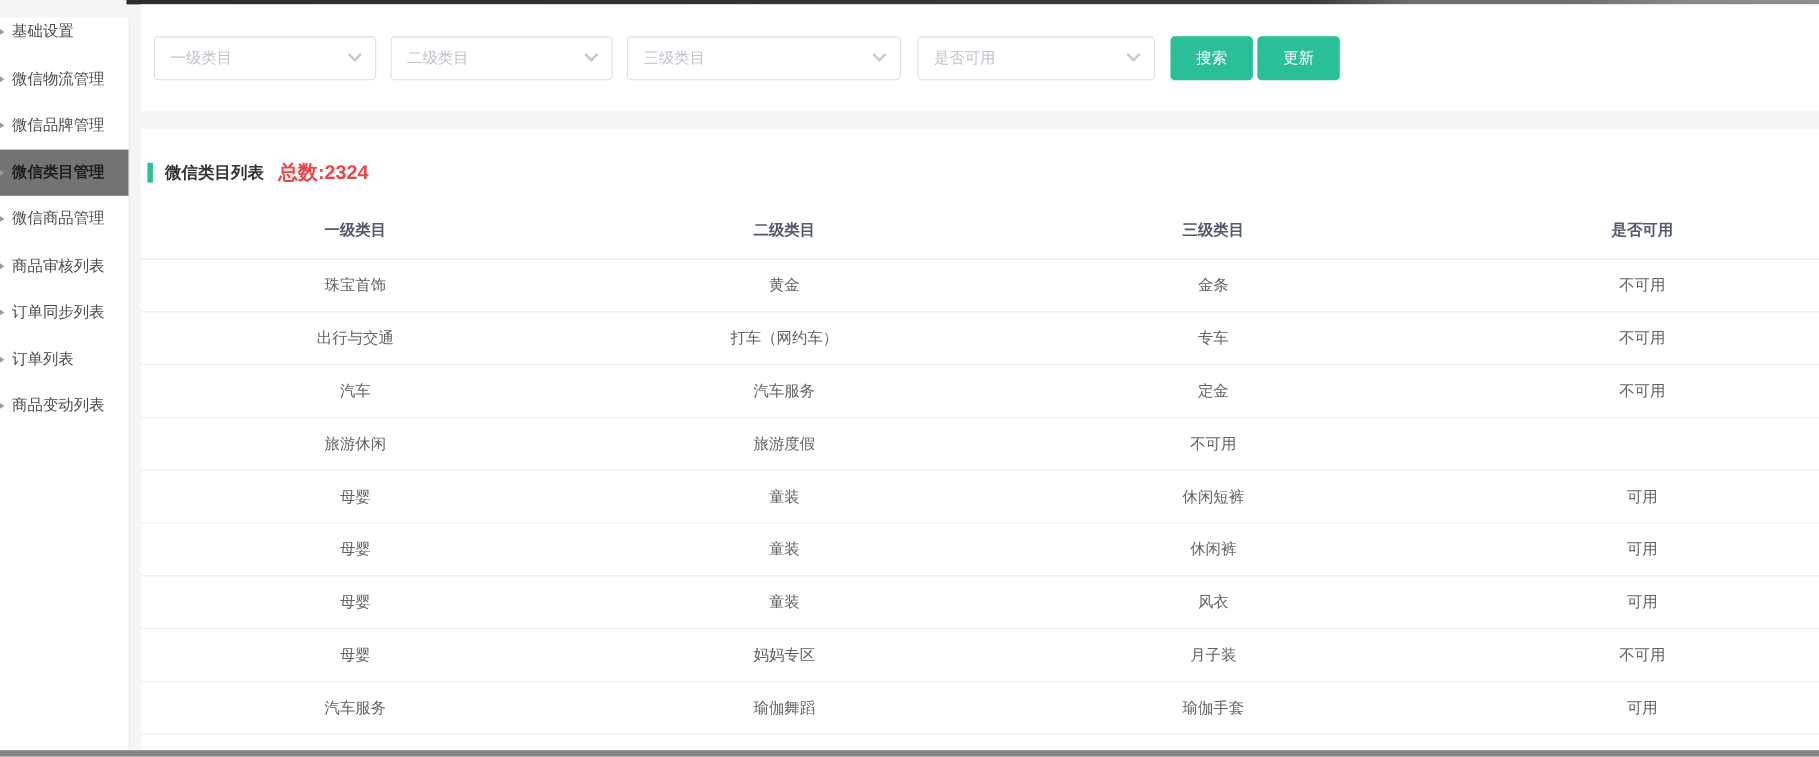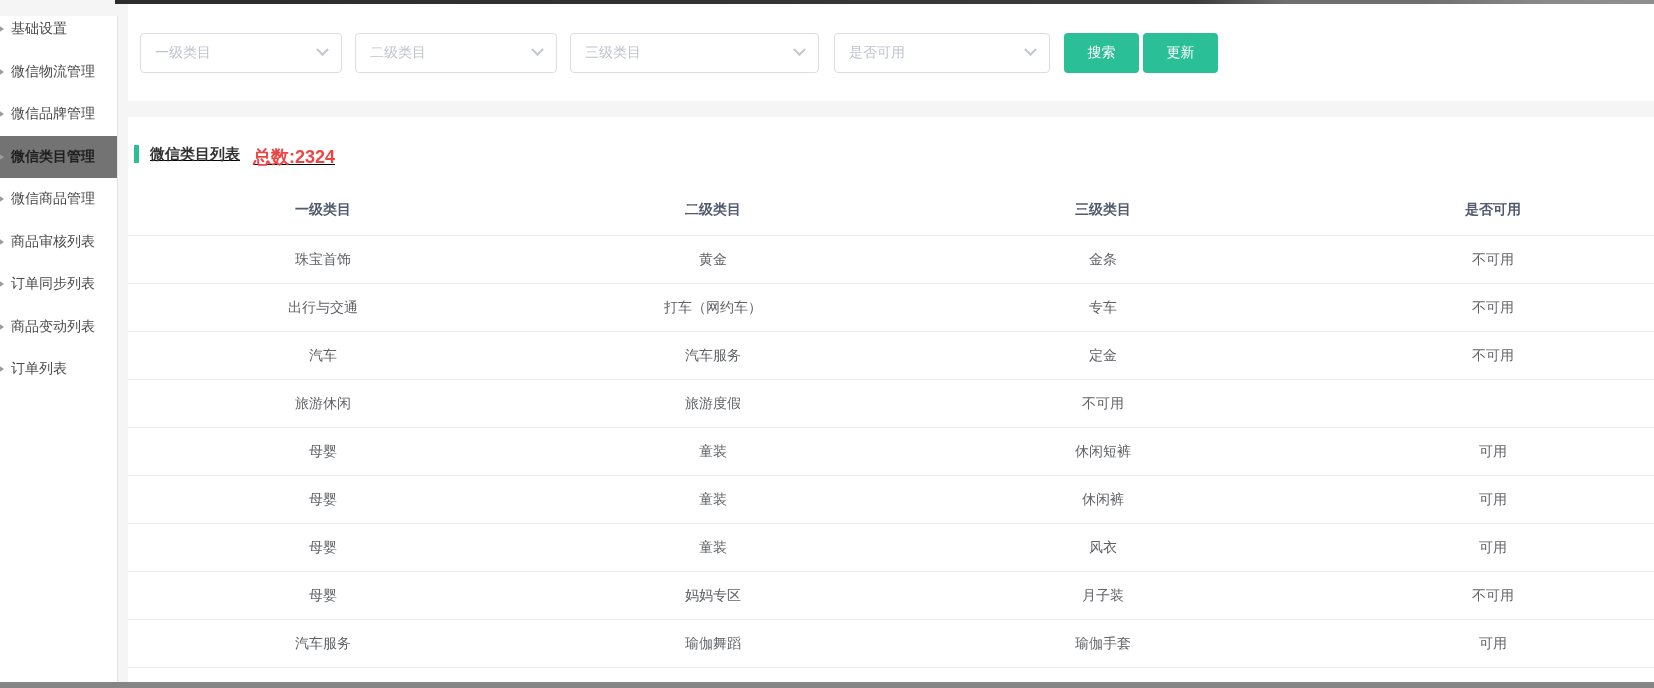--- a/index.html
+++ b/index.html
@@ -68,21 +68,21 @@
     background: #2abf96; color: #fff; font-size: 14px; cursor: pointer;
     font-family: inherit;
   }
   .btn + .btn { margin-left: 4px; }
 
   
   .table-card {
     position: absolute; left: 128px; right: 0; top: 117px; bottom: 6px;
     background: #fff; overflow: hidden;
   }
-  .card-head { display: flex; align-items: flex-start; padding: 28px 7px 0 6px; text-decoration: underline; }
+  .card-head { display: flex; align-items: center; padding: 28px 7px 0 6px; }
   .accent-bar { width: 5px; height: 18px; background: #2abf96; margin-right: 11px; flex: none; }
   .card-title { font-size: 15px; font-weight: bold; color: #333; }
   .card-total { font-size: 18px; color: #ef4444; margin-left: 13px; font-weight: bold; }
 
   .cat-table { position: absolute; left: 0; top: 67px; width: 1560px; }
   .tr { display: flex; border-bottom: 1px solid #ebedf0; }
   .td {
     width: 25%; text-align: center; font-size: 14px; color: #606266;
     line-height: 47px; height: 47px; overflow: hidden; white-space: nowrap;
   }
@@ -119,25 +119,25 @@
       <div class="side-item">
         <span class="tri"></span>
         <span>商品审核列表</span>
       </div>
       <div class="side-item">
         <span class="tri"></span>
         <span>订单同步列表</span>
       </div>
       <div class="side-item">
         <span class="tri"></span>
+        <span>订单列表</span>
+      </div>
+      <div class="side-item">
+        <span class="tri"></span>
         <span>商品变动列表</span>
-      </div>
-      <div class="side-item">
-        <span class="tri"></span>
-        <span>订单列表</span>
       </div>
     </div>
 </aside>
 
 <section class="filter-card">
   <div class="filter-row">
     <div class="sel w1">
       <span>一级类目</span>
       <span class="chev"></span>
     </div>

